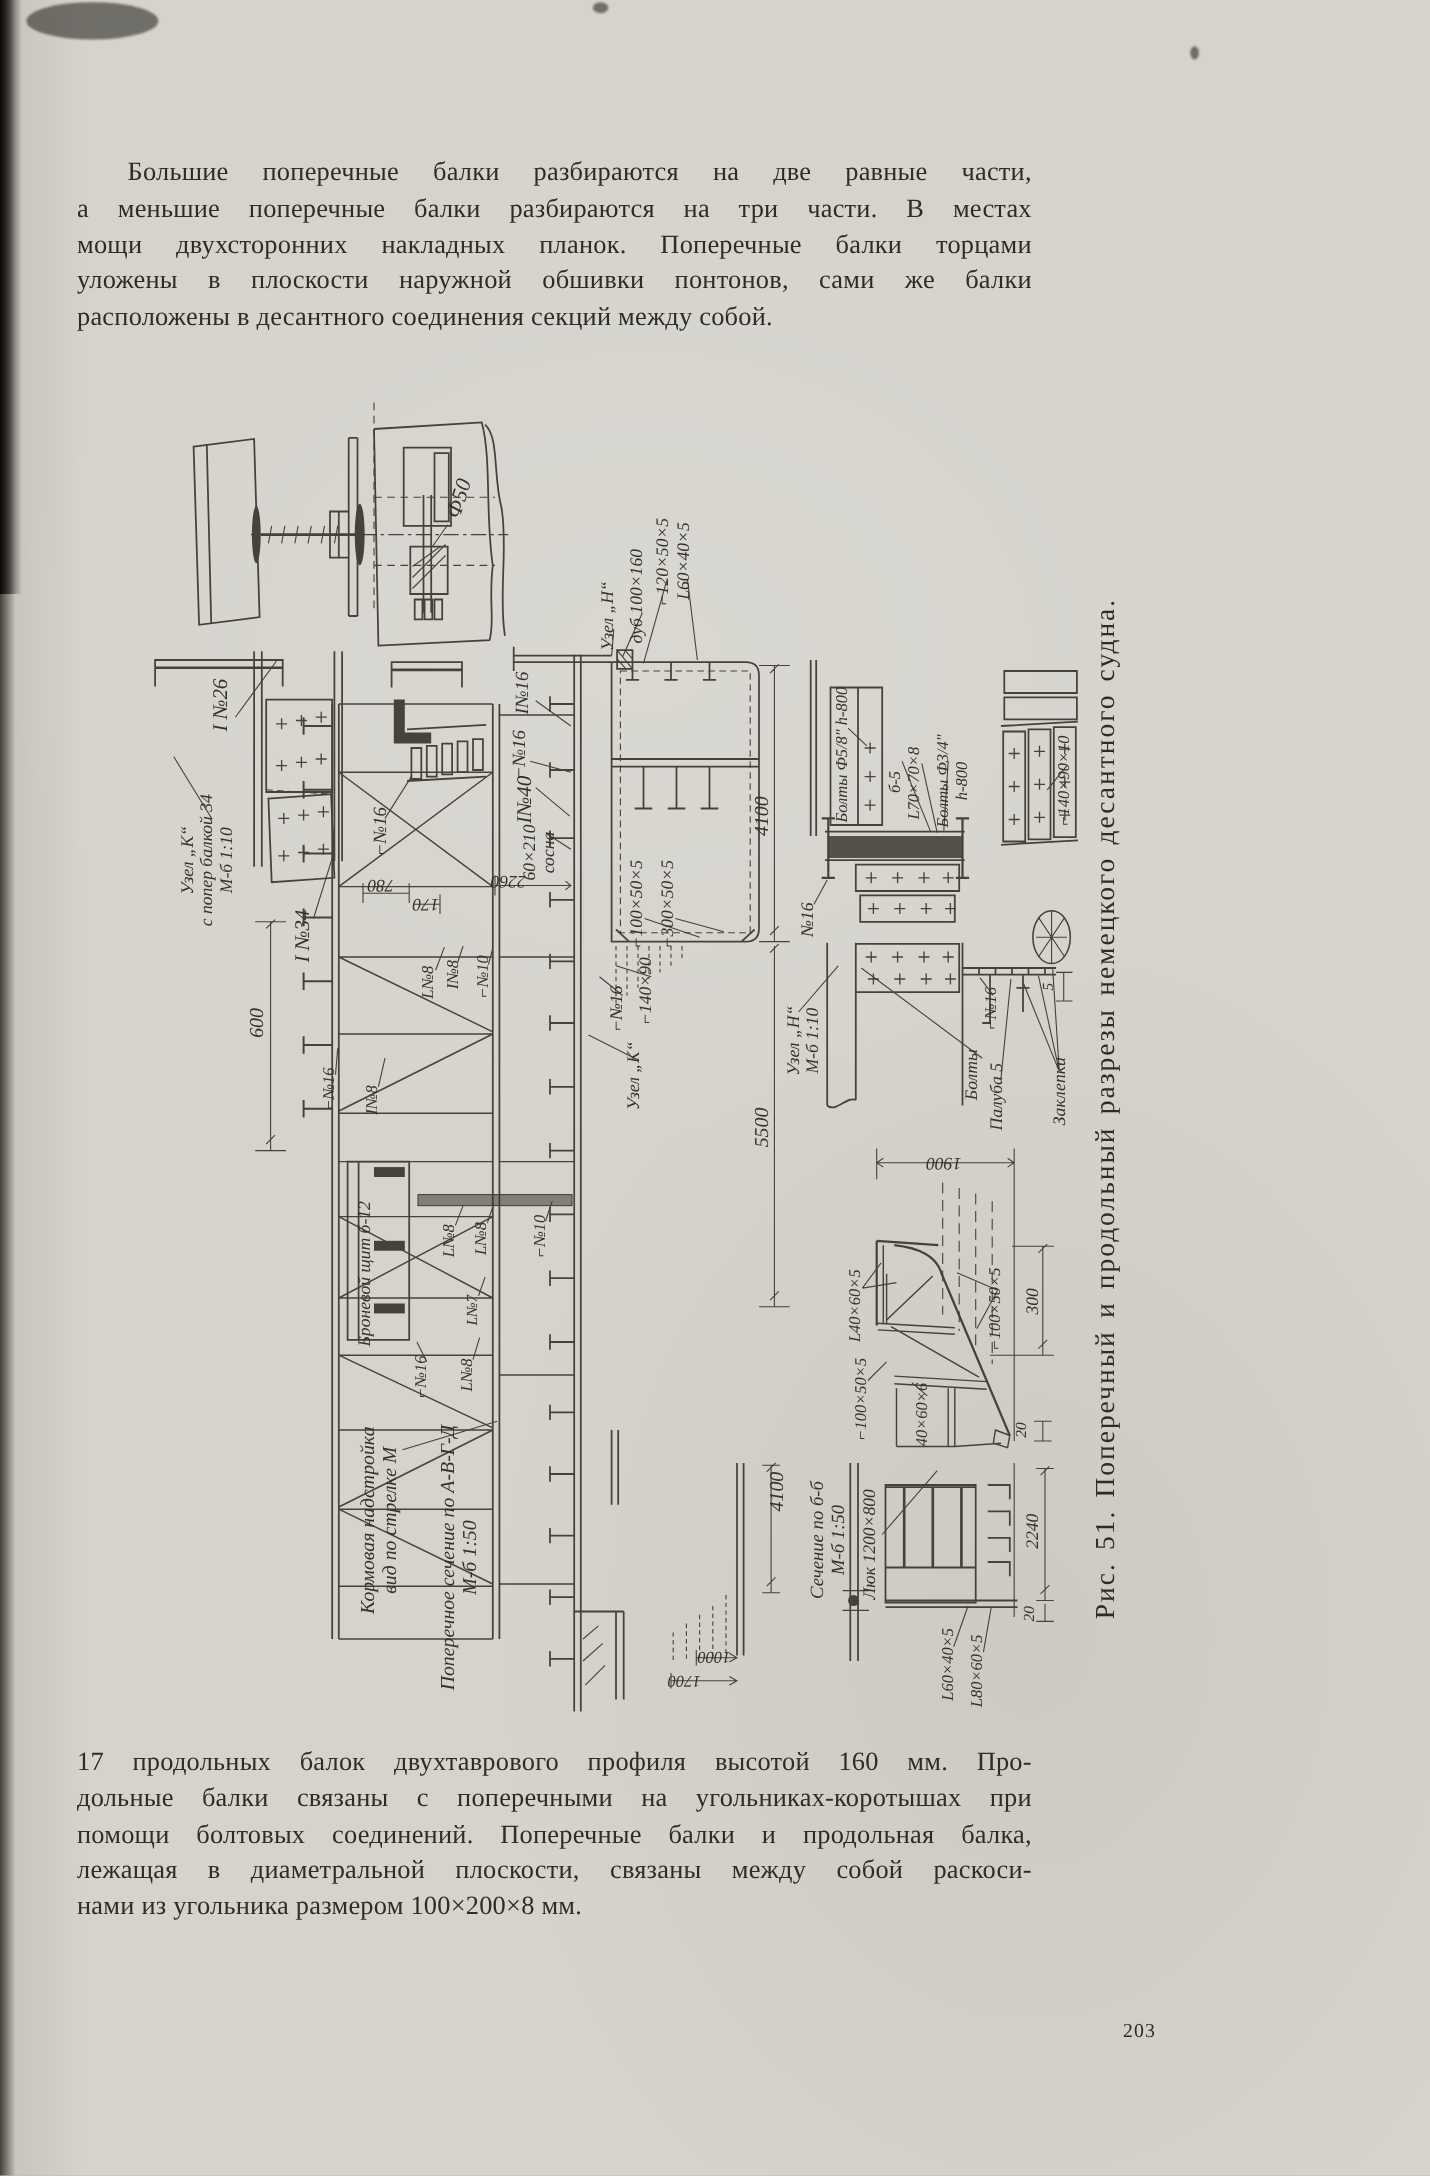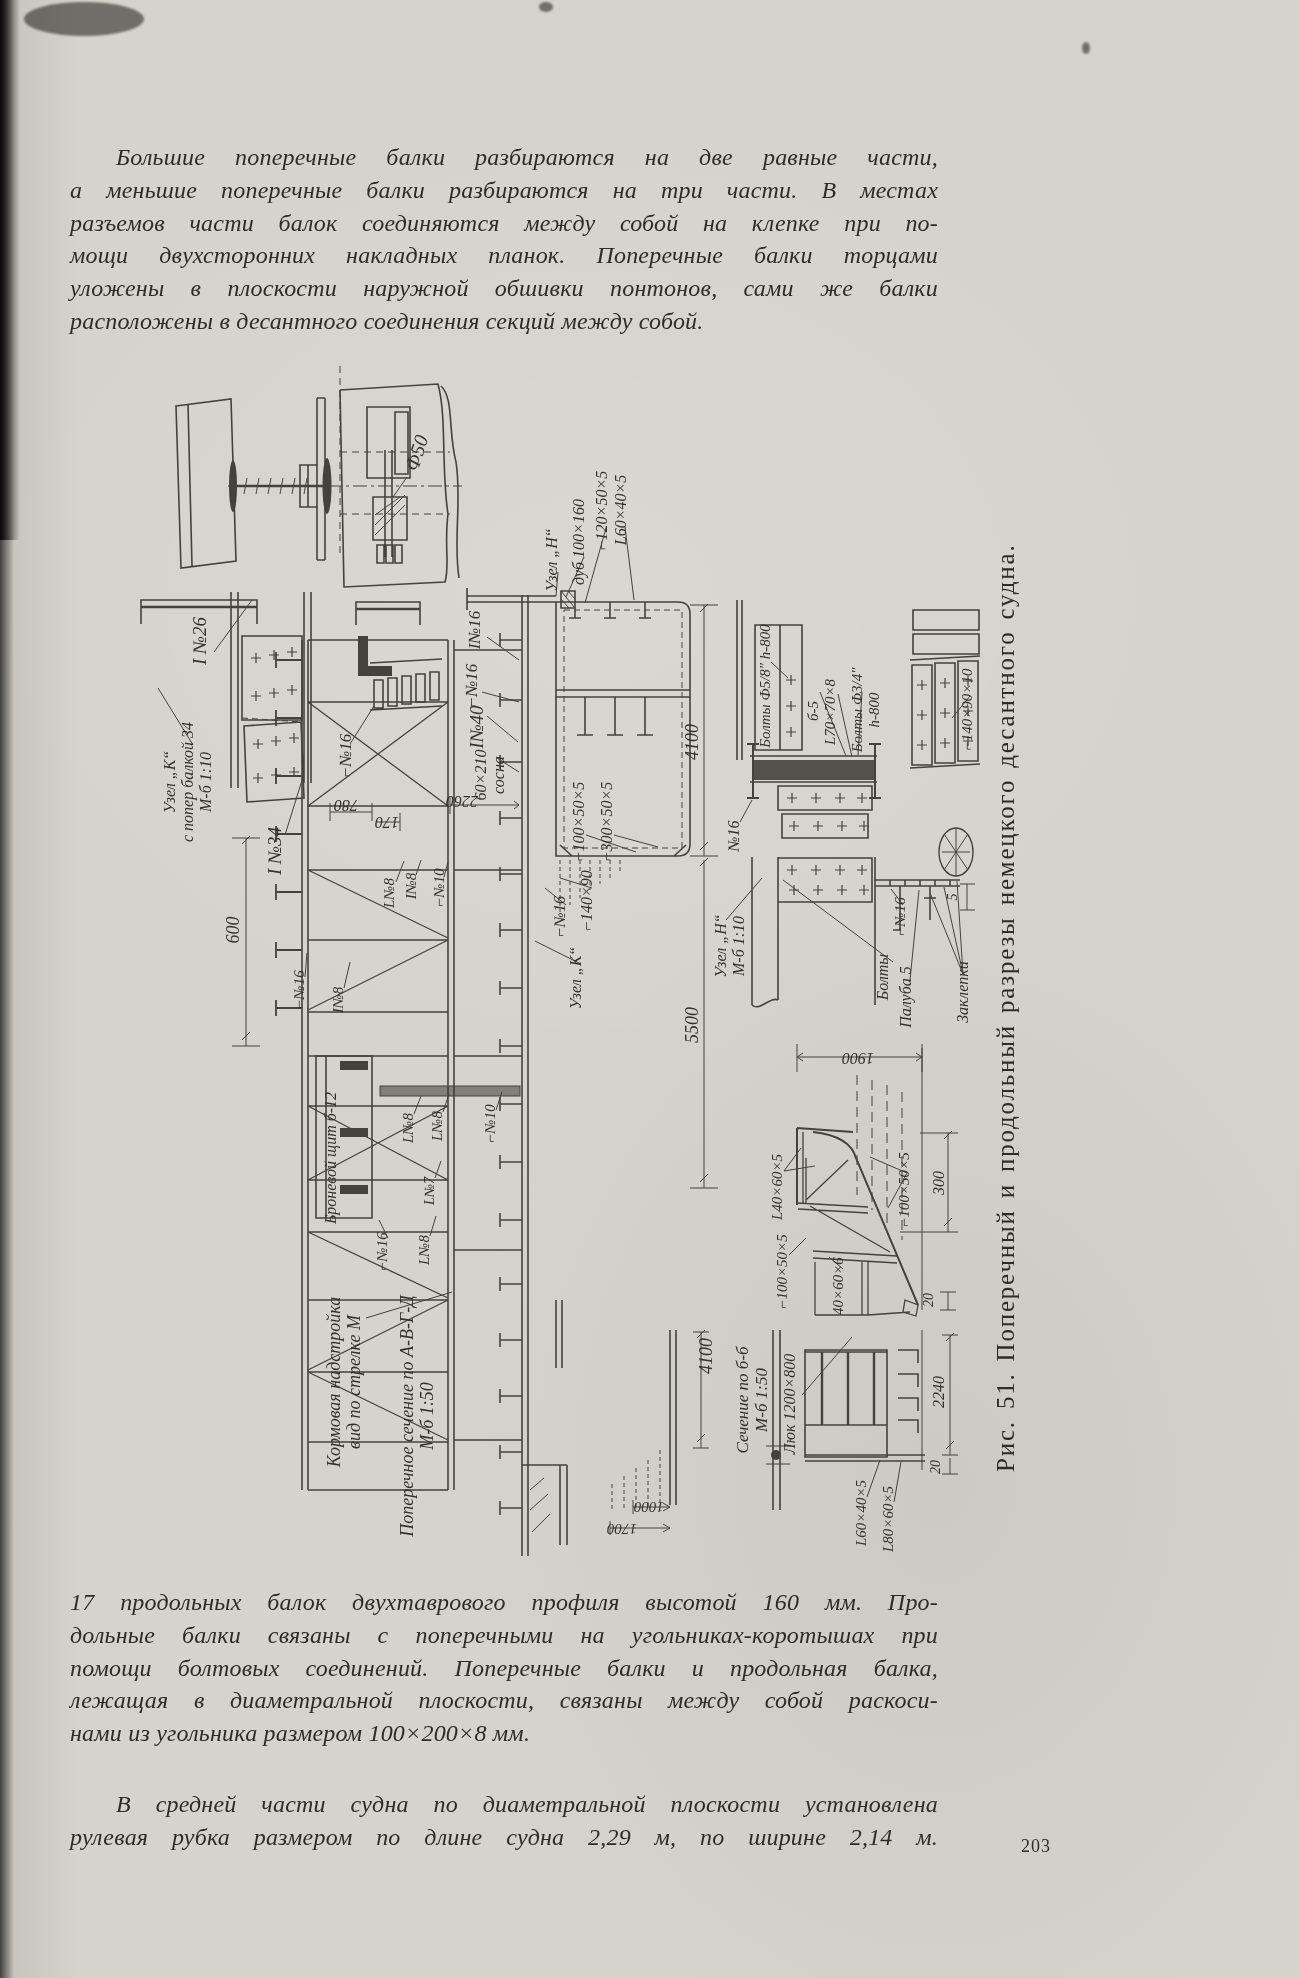--- a/index.html
+++ b/index.html
@@ -13,21 +13,21 @@
       var(--paper);
     font-family:"Liberation Serif", serif; color:var(--ink);
   }
   .edge-left{position:absolute;left:0;top:0;width:14px;height:100%;
     background:linear-gradient(90deg, rgba(24,22,18,0.75), rgba(24,22,18,0));}
   .edge-left-top{position:absolute;left:0;top:0;width:20px;height:540px;
     background:linear-gradient(90deg, rgba(8,7,5,0.95), rgba(8,7,5,0));}
   .smudge{position:absolute;border-radius:50%;background:rgba(30,27,22,0.55);filter:blur(1px);}
   .para{position:absolute; left:70px; width:868px; font-size:24px; line-height:32.8px;
     letter-spacing:0.2px; color:var(--ink);}
-  .line{text-align:justify; text-align-last:justify; white-space:normal;font-style:italic;}
+  .line{text-align:justify; text-align-last:justify; white-space:normal;}
   .line.noj{text-align-last:left;}
   .line.ind{padding-left:46px;}
   .pagenum{position:absolute; left:990px; top:1836px; width:92px; text-align:center;
     font-size:18px; letter-spacing:1px;}
   .caption-anchor{position:absolute; left:992px; top:1472px; width:0; height:0;}
   .caption-anchor span{
     position:absolute; left:0; top:0; transform-origin:0 0; transform:rotate(-90deg);
     white-space:nowrap; font-size:25px; letter-spacing:1.8px; word-spacing:3px; color:var(--ink);}
   svg.fig{position:absolute; left:120px; top:320px;}
   svg.fig path{fill:none; stroke:var(--line); stroke-linecap:butt; stroke-linejoin:miter;}
@@ -43,35 +43,30 @@
 
   <div class="edge-left"></div>
   <div class="edge-left-top"></div>
   <div class="smudge" style="left:24px;top:2px;width:120px;height:34px;"></div>
   <div class="smudge" style="left:539px;top:2px;width:14px;height:10px;"></div>
   <div class="smudge" style="left:1082px;top:42px;width:8px;height:12px;"></div>
 
   <div class="para" style="top: 141px;">
       <div class="line ind">Большие поперечные балки разбираются на две равные части,</div>
       <div class="line">а меньшие поперечные балки разбираются на три части. В местах</div>
-      <div class="line">разъемов части балок соединяются между собой на клепке при по-</div>
       <div class="line">мощи двухсторонних накладных планок. Поперечные балки торцами</div>
       <div class="line">уложены в плоскости наружной обшивки понтонов, сами же балки</div>
       <div class="line noj">расположены в десантного соединения секций между собой.</div>
     </div>
   <div class="para" style="top: 1586px;">
       <div class="line">17 продольных балок двухтаврового профиля высотой 160 мм. Про-</div>
       <div class="line">дольные балки связаны с поперечными на угольниках-коротышах при</div>
       <div class="line">помощи болтовых соединений. Поперечные балки и продольная балка,</div>
       <div class="line">лежащая в диаметральной плоскости, связаны между собой раскоси-</div>
       <div class="line noj">нами из угольника размером 100×200×8 мм.</div>
-    </div>
-  <div class="para" style="top: 1788px;">
-      <div class="line ind">В средней части судна по диаметральной плоскости установлена</div>
-      <div class="line">рулевая рубка размером по длине  судна  2,29 м, по ширине 2,14 м.</div>
     </div>
 
   <svg class="fig" width="880" height="1250" viewBox="120 320 880 1250">
 
     <path class="w10" stroke-dasharray="14 4 3 4" d="M228,486 H462"></path>
     <path class="w10" stroke-dasharray="7 5" d="M340,366 V556 M340,452 H450 M340,514 H450"></path>
     <path class="w10" stroke-dasharray="6 4" d="M564,610 H682 V848 H564 Z M242,718 L302,722"></path>
     <path class="w10" stroke-dasharray="10 6" d="M857,1075 V1195 M872,1080 V1210 M887,1085 V1225 M902,1092 V1240"></path>
     <path class="w10" stroke-dasharray="4 3" d="M560,860 V912 M570,860 V905 M580,860 V898 M590,860 V890 M600,860 V884 M610,860 V878 M620,860 V872
       M660,1450 V1505 M648,1460 V1507 M636,1468 V1508 M624,1476 V1510 M612,1484 V1512"></path>

